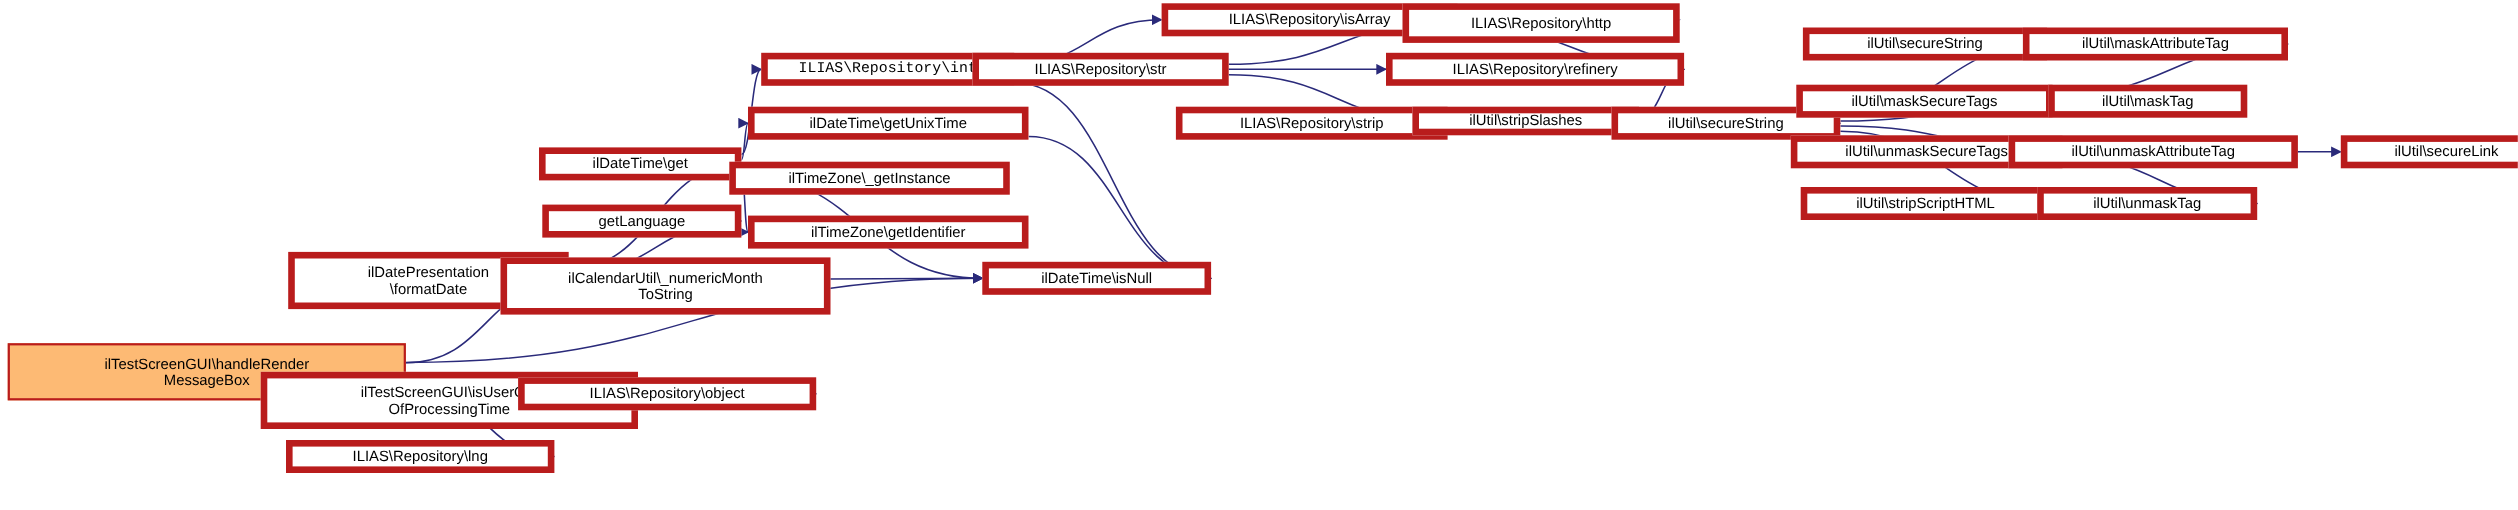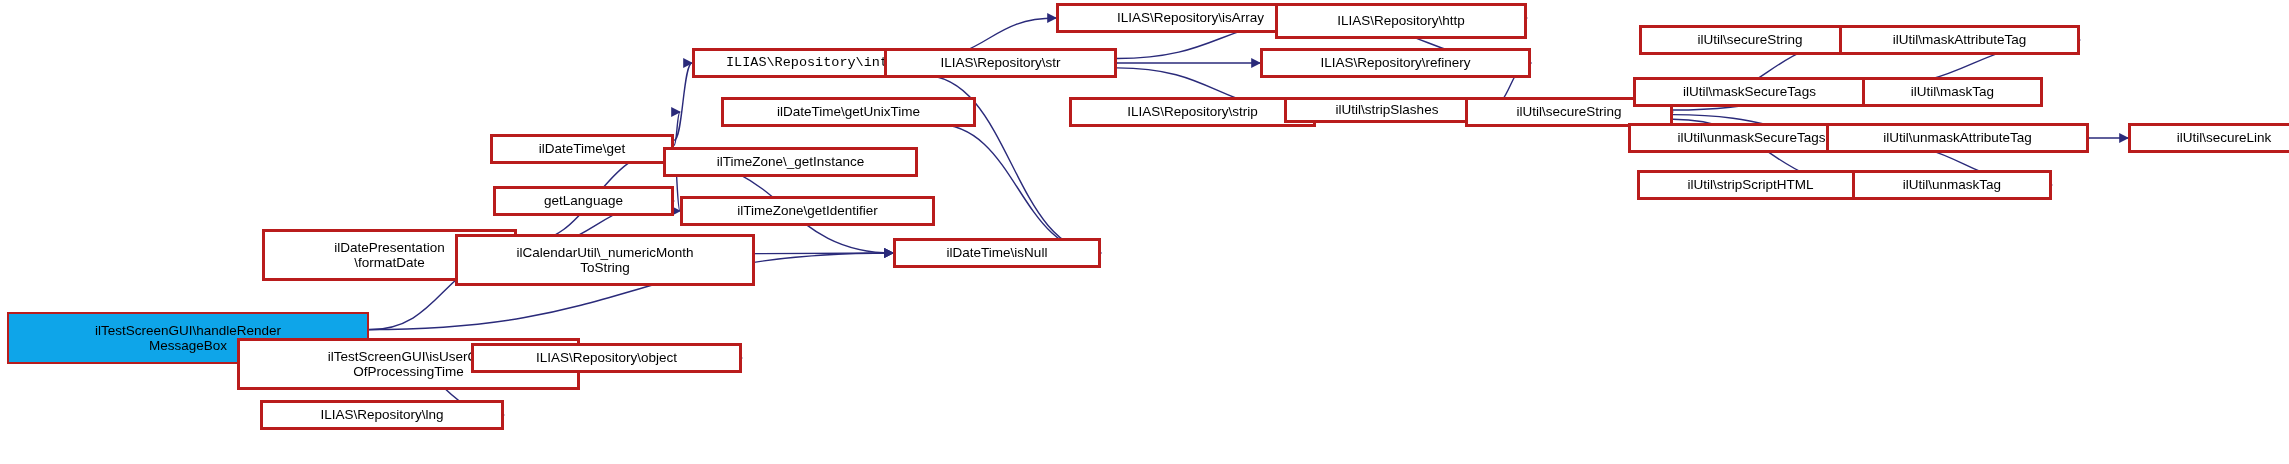--- a/index.html
+++ b/index.html
@@ -19,35 +19,35 @@
     position: absolute;
     left: 0;
     top: 0;
     width: 2289px;
     height: 464px;
     pointer-events: none;
   }
   .node {
     position: absolute;
     box-sizing: border-box;
-    border: 3px solid #b91c1c;
+    border: 6px solid #b91c1c;
     background: #ffffff;
     color: #000000;
     display: flex;
     align-items: center;
     justify-content: center;
     text-align: center;
     line-height: 1.12;
     font-size: 13.5px;
     white-space: pre-line;
     padding: 0 3px;
     z-index: 5;
   }
   .node.root {
-    background: #0ea5e9;
+    background: #fdba74;
   }
 </style>
 </head>
 <body>
 
 <div id="canvas">
   <svg id="edge-layer" viewBox="0 0 2289 464" width="2289" height="464" xmlns="http://www.w3.org/2000/svg">
     <defs>
       <marker id="arrow" viewBox="0 0 10 10" refX="9" refY="5" markerWidth="7" markerHeight="7" orient="auto-start-reverse">
         <path d="M 0 0 L 10 5 L 0 10 z" fill="#2a2a7a"></path>
@@ -98,21 +98,21 @@
 \formatDate</div>
       <div class="node" style="left: 237px; top: 338px; width: 343px; height: 52px;">ilTestScreenGUI\isUserOut
 OfProcessingTime</div>
       <div class="node" style="left: 260px; top: 400px; width: 244px; height: 30px;">ILIAS\Repository\lng</div>
       <div class="node" style="left: 471px; top: 343px; width: 271px; height: 30px;">ILIAS\Repository\object</div>
       <div class="node" style="left: 490px; top: 134px; width: 184px; height: 30px;">ilDateTime\get</div>
       <div class="node" style="left: 493px; top: 186px; width: 181px; height: 30px;">getLanguage</div>
       <div class="node" style="left: 455px; top: 234px; width: 300px; height: 52px;">ilCalendarUtil\_numericMonth
 ToString</div>
       <div class="node" style="left: 692px; top: 48px; width: 230px; height: 30px; font-family: Liberation Mono, monospace;">ILIAS\Repository\int</div>
-      <div class="node" style="left: 680px; top: 97px; width: 255px; height: 30px; margin-left: 41px;">ilDateTime\getUnixTime</div>
+      <div class="node" style="left: 680px; top: 97px; width: 255px; height: 30px;">ilDateTime\getUnixTime</div>
       <div class="node" style="left: 663px; top: 147px; width: 255px; height: 30px;">ilTimeZone\_getInstance</div>
       <div class="node" style="left: 680px; top: 196px; width: 255px; height: 30px;">ilTimeZone\getIdentifier</div>
       <div class="node" style="left: 893px; top: 238px; width: 208px; height: 30px;">ilDateTime\isNull</div>
       <div class="node" style="left: 884px; top: 48px; width: 233px; height: 30px;">ILIAS\Repository\str</div>
       <div class="node" style="left: 1069px; top: 97px; width: 247px; height: 30px;">ILIAS\Repository\strip</div>
       <div class="node" style="left: 1056px; top: 3px; width: 269px; height: 30px;">ILIAS\Repository\isArray</div>
       <div class="node" style="left: 1275px; top: 3px; width: 252px; height: 36px;">ILIAS\Repository\http</div>
       <div class="node" style="left: 1260px; top: 48px; width: 271px; height: 30px;">ILIAS\Repository\refinery</div>
       <div class="node" style="left: 1284px; top: 97px; width: 206px; height: 26px;">ilUtil\stripSlashes</div>
       <div class="node" style="left: 1465px; top: 97px; width: 208px; height: 30px;">ilUtil\secureString</div>

